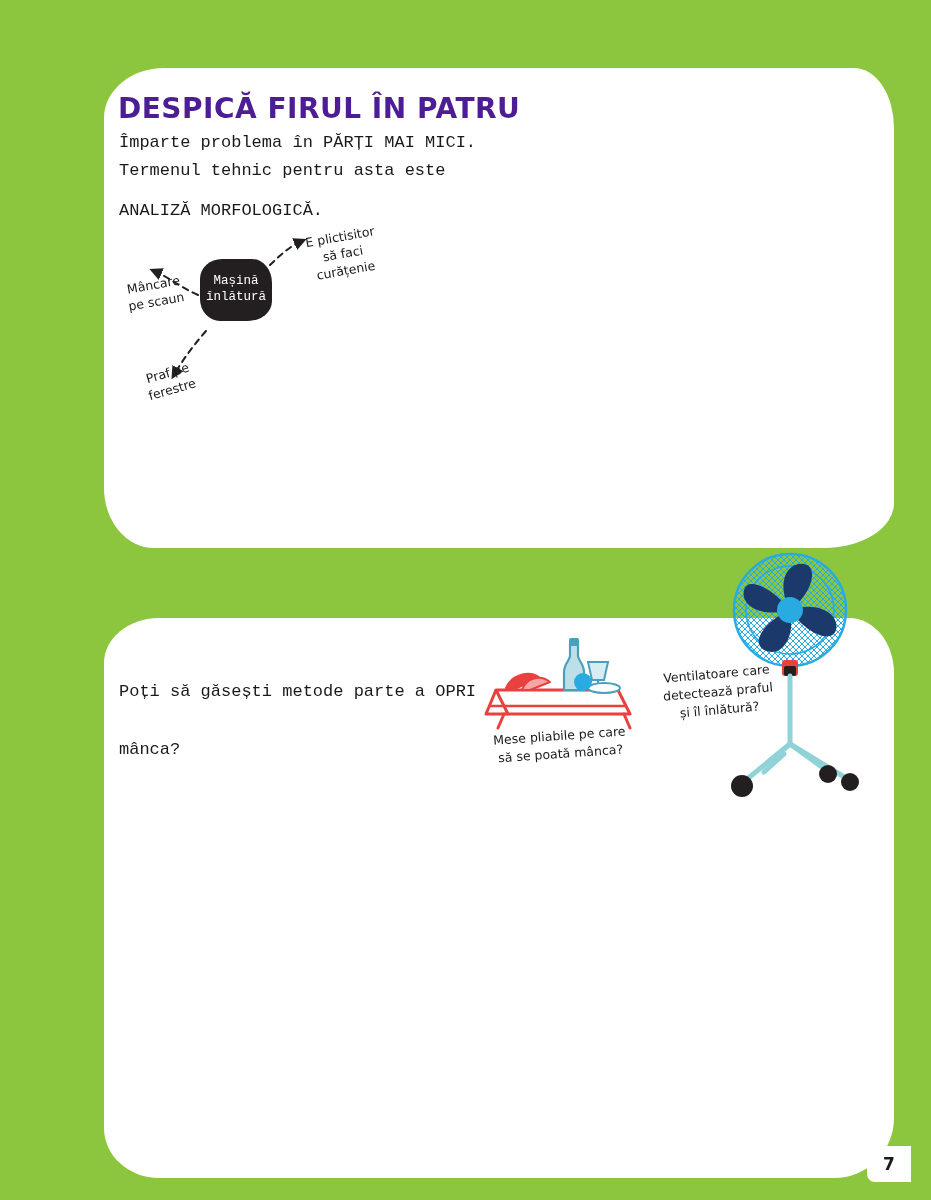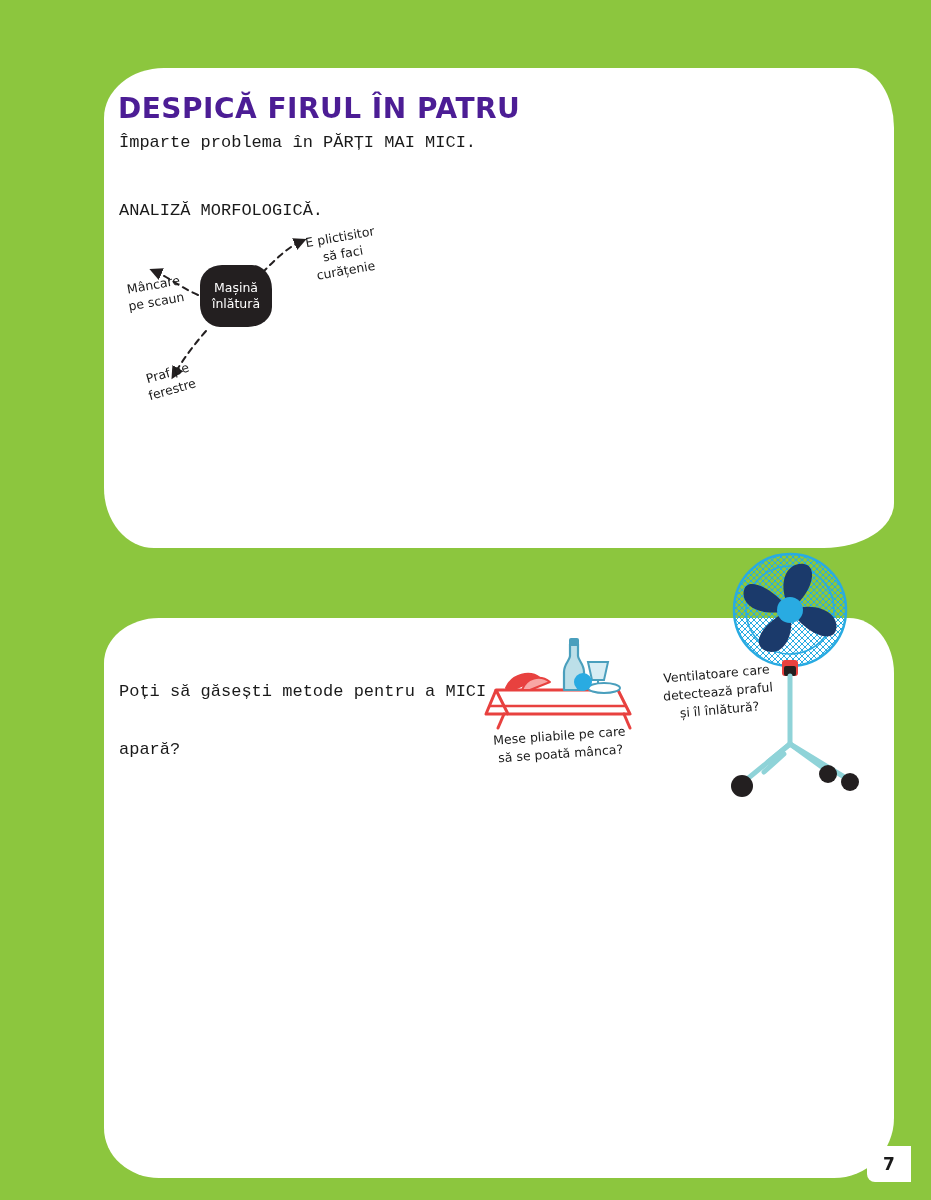--- a/index.html
+++ b/index.html
@@ -62,33 +62,34 @@
   .diagram {
     position: absolute;
     left: 110px;
     top: 215px;
     width: 320px;
     height: 230px;
   }
   .node-central {
     position: absolute;
     left: 90px;
-    top: 50px;
+    top: 44px;
     width: 72px;
     height: 62px;
     background: #231f20;
     border-radius: 22px 20px 24px 20px / 20px 24px 20px 22px;
     color: #ffffff;
     display: flex;
     flex-direction: column;
     align-items: center;
     justify-content: center;
     font-size: 12.5px;
     line-height: 1.25;
     text-align: center;
+    font-family: Liberation Mono, monospace;
   }
   .branch-label {
     position: absolute;
     font-size: 12.5px;
     color: #1a1a1a;
     line-height: 1.35;
     text-align: center;
   }
   .branch-a {
     left: 3px;
@@ -157,20 +158,21 @@
 </head>
 <body>
 
 <div class="page">
 
   <div class="panel panel-top"></div>
 
   <div class="heading" style="left:118px; top:92px;">DESPICĂ FIRUL ÎN PATRU</div>
 
   <div class="body-line" style="left:119px; top:133px;">Împarte problema în PĂRȚI MAI MICI.</div>
+  <div class="body-line" style="left:119px; top:161px;">Termenul tehnic pentru asta este</div>
   <div class="body-line" style="left:119px; top:201px;">ANALIZĂ MORFOLOGICĂ.</div>
 
   <div class="diagram">
 
     <svg width="320" height="230" viewBox="0 0 320 230" style="position:absolute; left:0; top:0;">
       <defs>
         <marker id="ah" markerWidth="7" markerHeight="7" refX="4" refY="3.2" orient="auto" markerUnits="strokeWidth">
           <path d="M0,0 L6.5,3.2 L0,6.4 z" fill="#231f20"></path>
         </marker>
       </defs>
@@ -192,22 +194,22 @@
     <div class="branch-label branch-b" style="white-space:pre-line;">E plictisitor
 să faci
 curățenie</div>
     <div class="branch-label branch-c" style="white-space:pre-line;">Praf pe
 ferestre</div>
   </div>
 
   <div class="panel panel-bottom"></div>
 
 
-  <div class="body-line" style="left:119px; top:682px;">Poți să găsești metode pentru a MICI</div>
-  <div class="body-line" style="left:119px; top:740px;">apară?</div>
+  <div class="body-line" style="left:119px; top:682px;">Poți să găsești metode parte a OPRI</div>
+  <div class="body-line" style="left:119px; top:740px;">mânca?</div>
 
   <div class="illo illo-table">
     <svg width="166" height="104" viewBox="0 0 166 104">
 
       <path d="M18,62 L140,62 L152,86 L30,86 Z" fill="#ffffff" stroke="#e8413f" stroke-width="3" stroke-linejoin="round"></path>
       <path d="M18,62 L8,86 L30,86" fill="none" stroke="#e8413f" stroke-width="3" stroke-linejoin="round"></path>
       <path d="M12,78 L148,78" stroke="#e8413f" stroke-width="2.4"></path>
 
       <path d="M26,86 L20,100" stroke="#e8413f" stroke-width="3" stroke-linecap="round"></path>
       <path d="M146,86 L152,100" stroke="#e8413f" stroke-width="3" stroke-linecap="round"></path>

